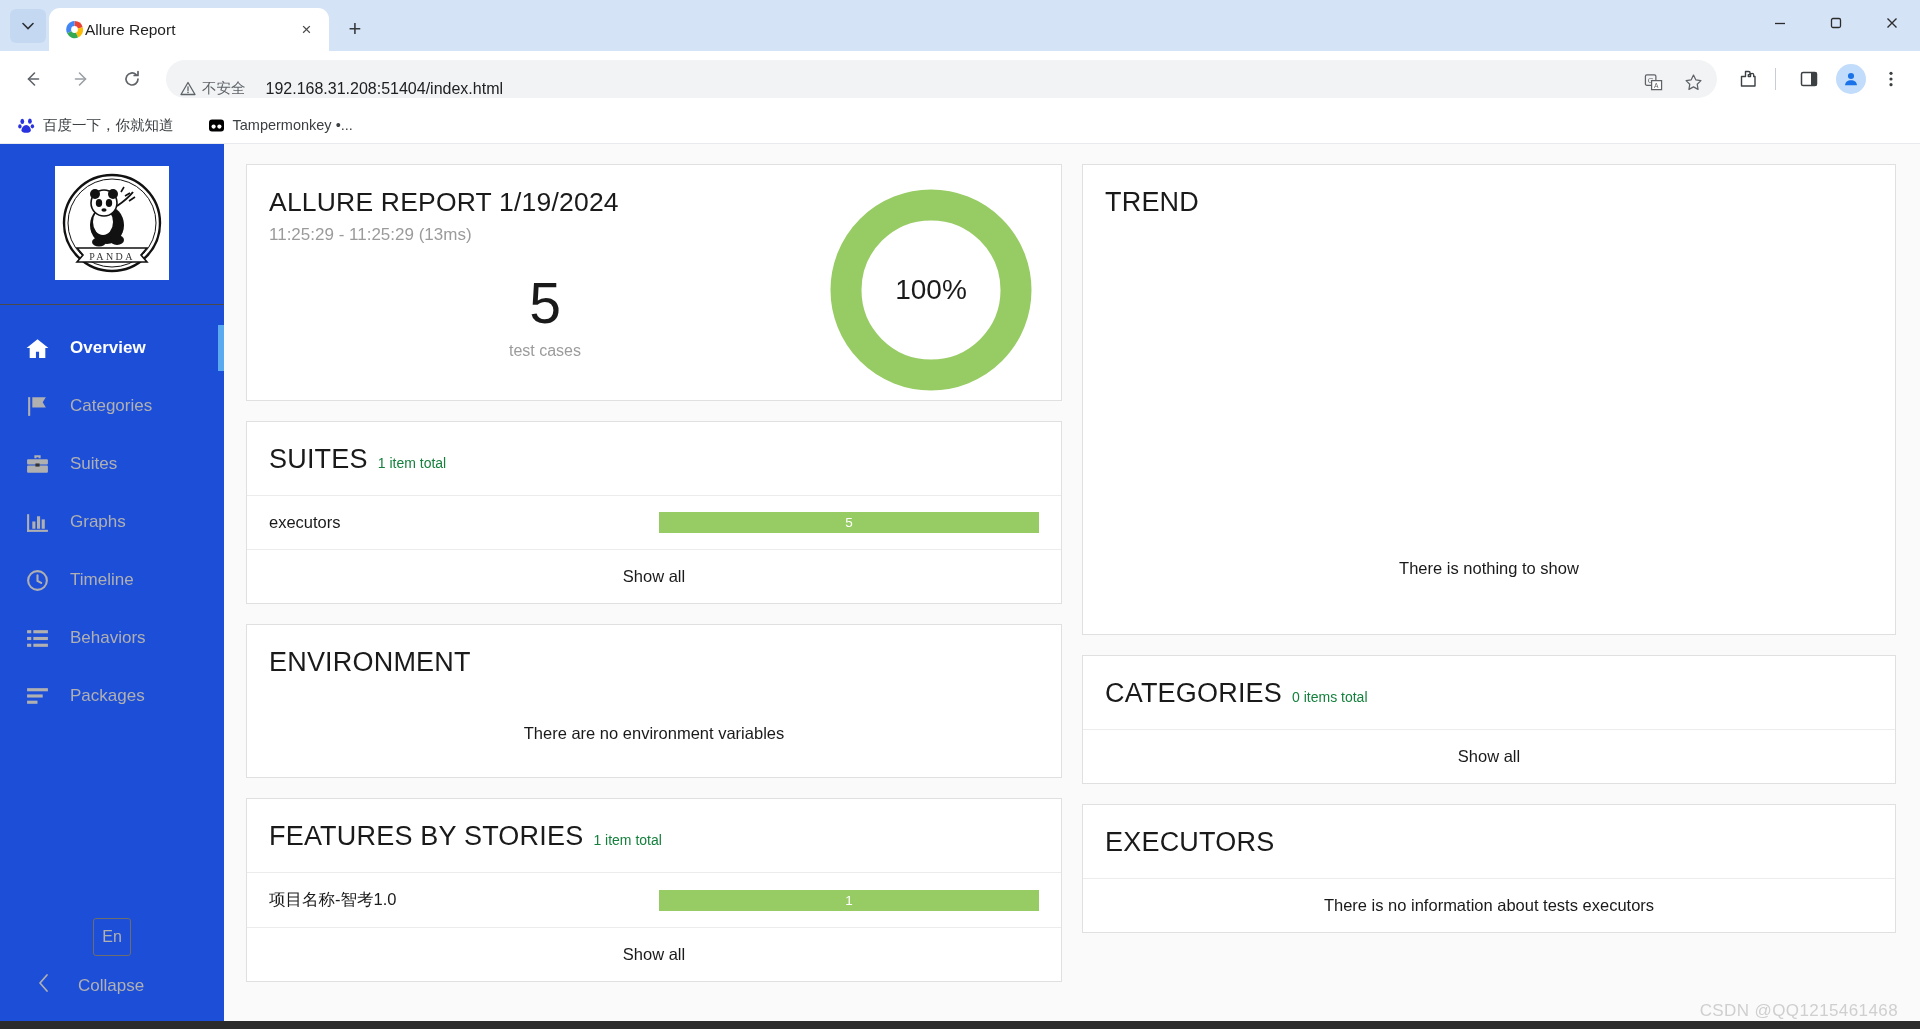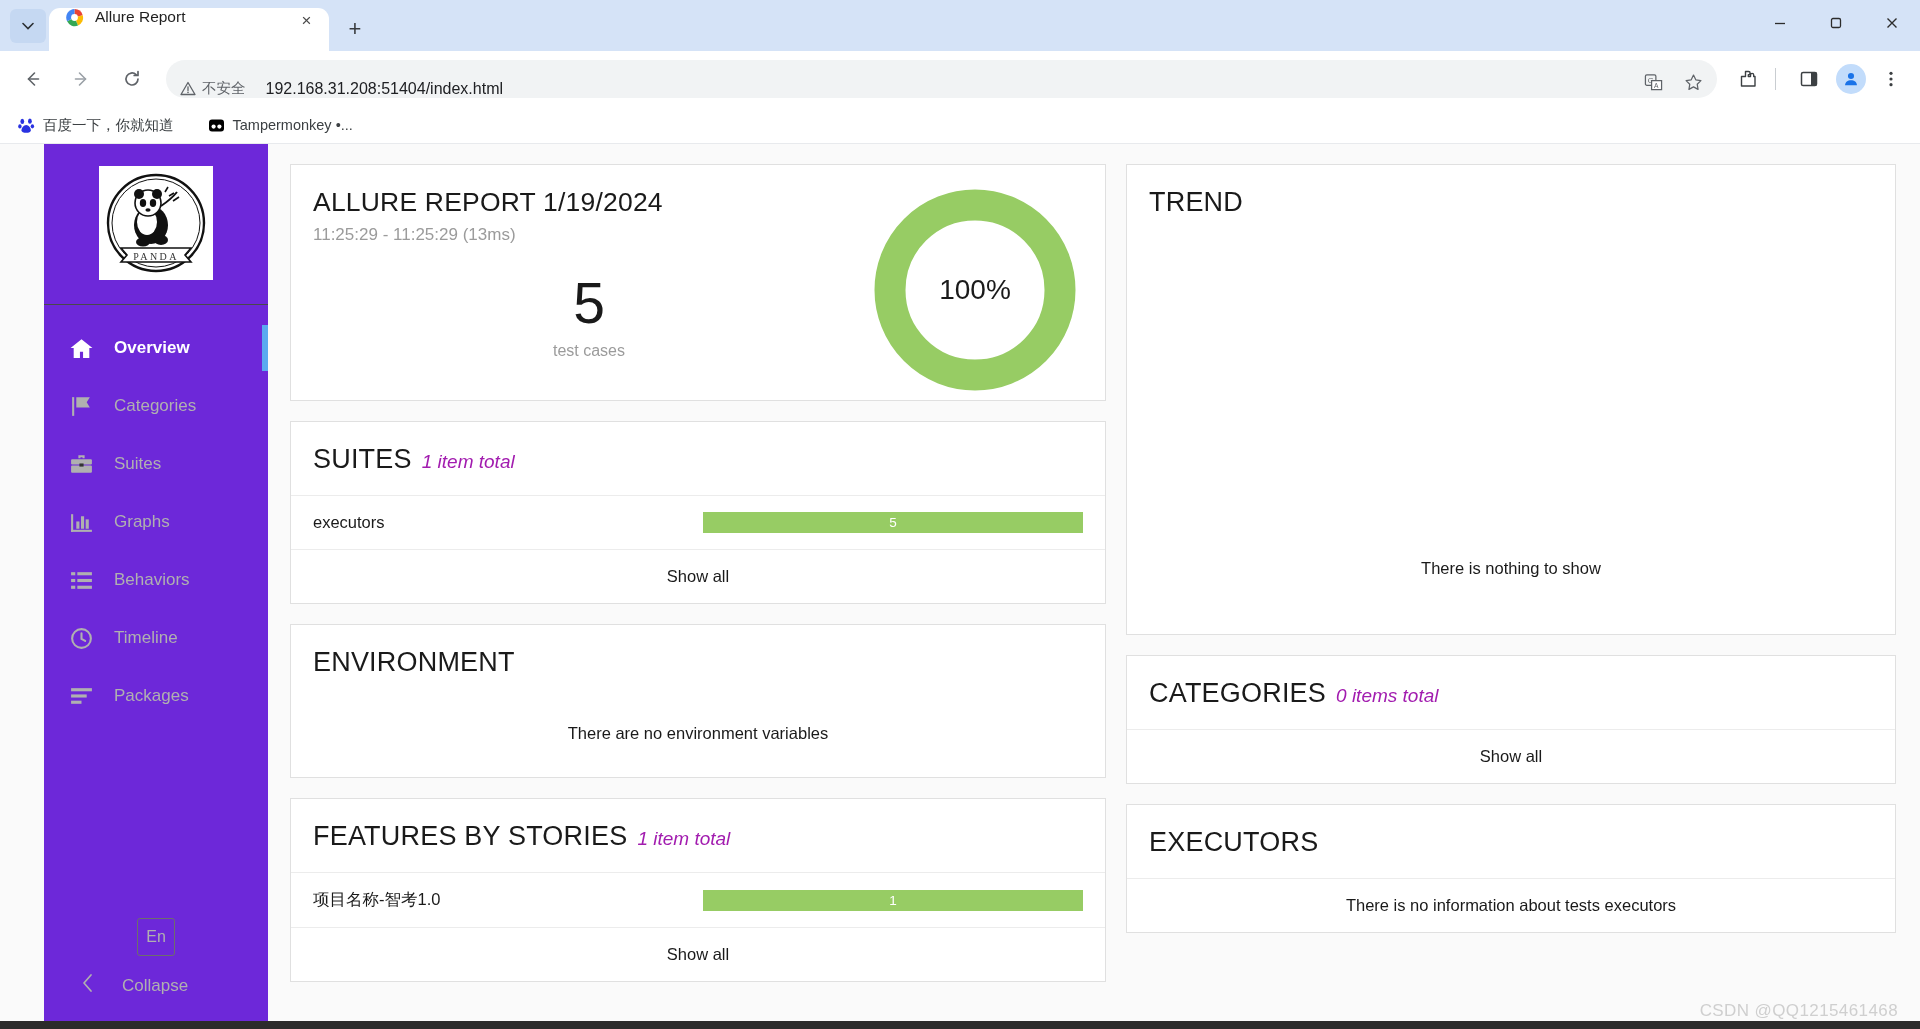--- a/index.html
+++ b/index.html
@@ -27,23 +27,23 @@
     border-radius: 6px;
     background: #c5d8f2;
     display: flex; align-items: center; justify-content: center;
     color: #2b2f33;
   }
   .tab {
     height: 43px;
     min-width: 280px;
     background: #ffffff;
     border-radius: 11px 11px 0 0;
-    display: flex; align-items: flex-start;
+    display: flex; align-items: center;
     padding: 0 10px 0 16px;
-    gap: 11px;
+    gap: 1px;
     position: relative;
   }
   .tab-favicon { width: 19px; height: 19px; flex: 0 0 19px; position: relative; }
   .tab-title {
     font-size: 15.5px; color: #1f1f1f; flex: 1;
     white-space: nowrap; overflow: hidden; text-overflow: ellipsis;
   }
   .tab-close {
     width: 25px; height: 25px; border-radius: 50%;
     display: flex; align-items: center; justify-content: center;
@@ -130,24 +130,23 @@
     white-space: nowrap;
   }
   .bm-ico { width: 17px; height: 17px; flex: 0 0 17px; }
 
   
   .page { flex: 1; display: flex; background: #fafafa; overflow: hidden; position: relative; }
 
   
   .sidebar {
     width: 224px; flex: 0 0 224px;
-    background: #6d28d9;
+    background: #1d4ed8;
     display: flex; flex-direction: column;
     position: relative;
-    margin-left: 44px;
   }
   .logo-wrap { padding: 22px 0 24px; display: flex; justify-content: center; }
   .logo-box {
     width: 114px; height: 114px;
     background: #ffffff;
     display: flex; align-items: center; justify-content: center;
   }
   .sidebar-sep { height: 1px; background: #4a4a4a; margin: 0; }
   .nav { padding-top: 14px; }
   .nav-item {
@@ -198,21 +197,21 @@
     border: 1px solid #e0e0e0;
   }
   .widget-head {
     padding: 22px 22px 20px;
     display: flex; align-items: baseline; gap: 10px;
   }
   .widget-title {
     font-size: 27px; color: #1a1a1a;
     letter-spacing: .2px;
   }
-  .widget-sub { font-size: 19px; color: #a21caf; font-style: italic; }
+  .widget-sub { font-size: 14px; color: #15803d; }
   .widget-row {
     border-top: 1px solid #ececec;
     padding: 16px 22px;
     display: flex; align-items: center;
   }
   .row-label { font-size: 16.5px; color: #1a1a1a; flex: 0 0 390px; }
   .bar {
     flex: 1; height: 21px;
     background: #97cc64;
     color: #ffffff; font-size: 13.5px;
@@ -482,39 +481,39 @@
                 <rect x="2" y="19" width="20" height="2"></rect>
                 <rect x="7" y="11" width="3" height="7"></rect>
                 <rect x="11.5" y="6" width="3" height="12"></rect>
                 <rect x="16" y="9" width="3" height="9"></rect>
               </svg>
           </span>
           <span>Graphs</span>
         </div>
         <div class="nav-item">
           <span class="ico">
+            <svg width="25" height="25" viewBox="0 0 24 24" fill="none" stroke="currentColor" stroke-width="2">
+                <circle cx="12" cy="12" r="9"></circle>
+                <path d="M12 7v5.3l3.5 2" stroke-linecap="round"></path>
+              </svg>
+          </span>
+          <span>Timeline</span>
+        </div>
+        <div class="nav-item">
+          <span class="ico">
             <svg width="25" height="25" viewBox="0 0 24 24" fill="currentColor">
                 <rect x="2" y="4" width="4" height="3"></rect>
                 <rect x="2" y="10.5" width="4" height="3"></rect>
                 <rect x="2" y="17" width="4" height="3"></rect>
                 <rect x="8" y="4" width="14" height="3"></rect>
                 <rect x="8" y="10.5" width="14" height="3"></rect>
                 <rect x="8" y="17" width="14" height="3"></rect>
               </svg>
           </span>
           <span>Behaviors</span>
-        </div>
-        <div class="nav-item">
-          <span class="ico">
-            <svg width="25" height="25" viewBox="0 0 24 24" fill="none" stroke="currentColor" stroke-width="2">
-                <circle cx="12" cy="12" r="9"></circle>
-                <path d="M12 7v5.3l3.5 2" stroke-linecap="round"></path>
-              </svg>
-          </span>
-          <span>Timeline</span>
         </div>
         <div class="nav-item">
           <span class="ico">
             <svg width="25" height="25" viewBox="0 0 24 24" fill="currentColor">
                 <rect x="2" y="4" width="20" height="3"></rect>
                 <rect x="2" y="10" width="15" height="3"></rect>
                 <rect x="2" y="16" width="10" height="3"></rect>
               </svg>
           </span>
           <span>Packages</span>

